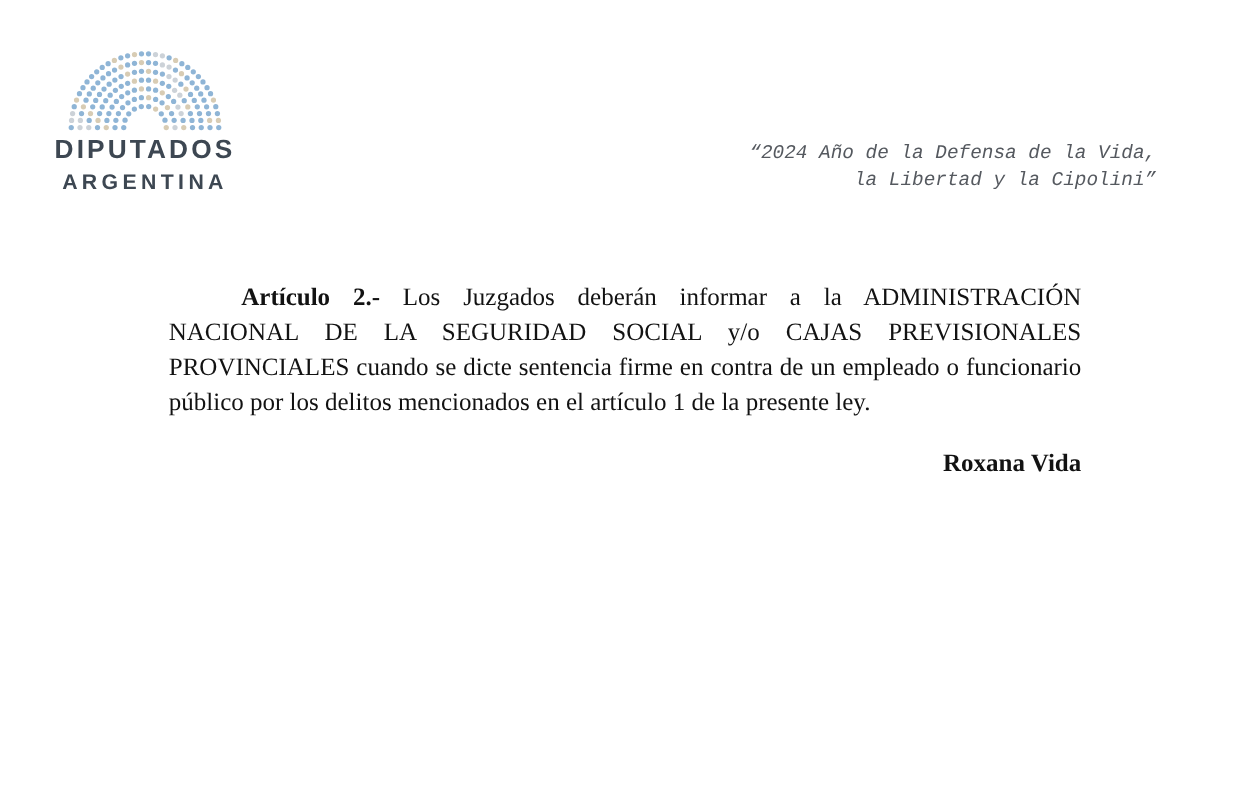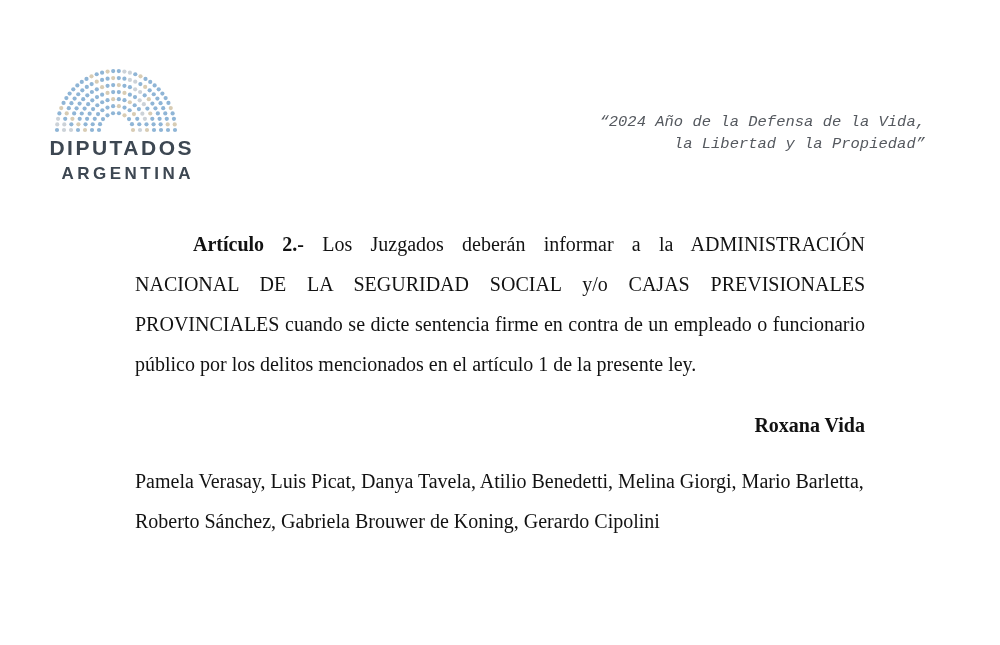--- a/index.html
+++ b/index.html
@@ -12,23 +12,23 @@
     width: 1000px;
     height: 645px;
     background: #ffffff;
     overflow: hidden;
     font-family: "Liberation Serif", serif;
   }
   
   .logo-block {
     position: absolute;
     left: 38px;
-    top: 64px;
+    top: 36px;
     width: 156px;
-    text-align: right;
+    text-align: center;
   }
   .hemicycle {
     display: block;
     margin: 0 auto;
     width: 130px;
     height: 70px;
   }
   .logo-title {
     font-family: "Liberation Sans", sans-serif;
     font-size: 21px;
@@ -59,21 +59,21 @@
     line-height: 22px;
     color: #55595f;
   }
   
   .doc-body {
     position: absolute;
     left: 135px;
     right: 135px;
     top: 224px;
     font-size: 20px;
-    line-height: 40px;
+    line-height: 28px;
     color: #121212;
   }
   p.article {
     margin: 0 0 21px 0;
     text-align: justify;
     text-indent: 58px;
   }
   p.article .lead {
     font-weight: bold;
   }
@@ -248,25 +248,24 @@
         <circle cx="7.07" cy="54.83" r="2.1" fill="#ccd2d8"></circle>
         <circle cx="6.27" cy="60.39" r="2.1" fill="#ccd2d8"></circle>
         <circle cx="6.00" cy="66.00" r="2.1" fill="#8fb5d6"></circle>
       </svg>
     <div class="logo-title">DIPUTADOS</div>
     <div class="logo-subtitle">ARGENTINA</div>
   </div>
 
   <div class="motto">
     <div>“2024 Año de la Defensa de la Vida,</div>
-    <div>la Libertad y la Propiedad”</div>
+    <div>la Libertad y la Cipolini”</div>
   </div>
 
   <div class="doc-body">
     <p class="article"><span class="lead">Artículo 2.-</span><span> Los Juzgados deberán informar a la ADMINISTRACIÓN NACIONAL DE LA SEGURIDAD SOCIAL y/o CAJAS PREVISIONALES PROVINCIALES cuando se dicte sentencia firme en contra de un empleado o funcionario público por los delitos mencionados en el artículo 1 de la presente ley.</span></p>
 
 
     <p class="signature">Roxana Vida</p>
 
-    <p class="cosigners">Pamela Verasay, Luis Picat, Danya Tavela, Atilio Benedetti, Melina Giorgi, Mario Barletta, Roberto Sánchez, Gabriela Brouwer de Koning, Gerardo Cipolini</p>
   </div>
 
 </div>
 
 </body></html>

